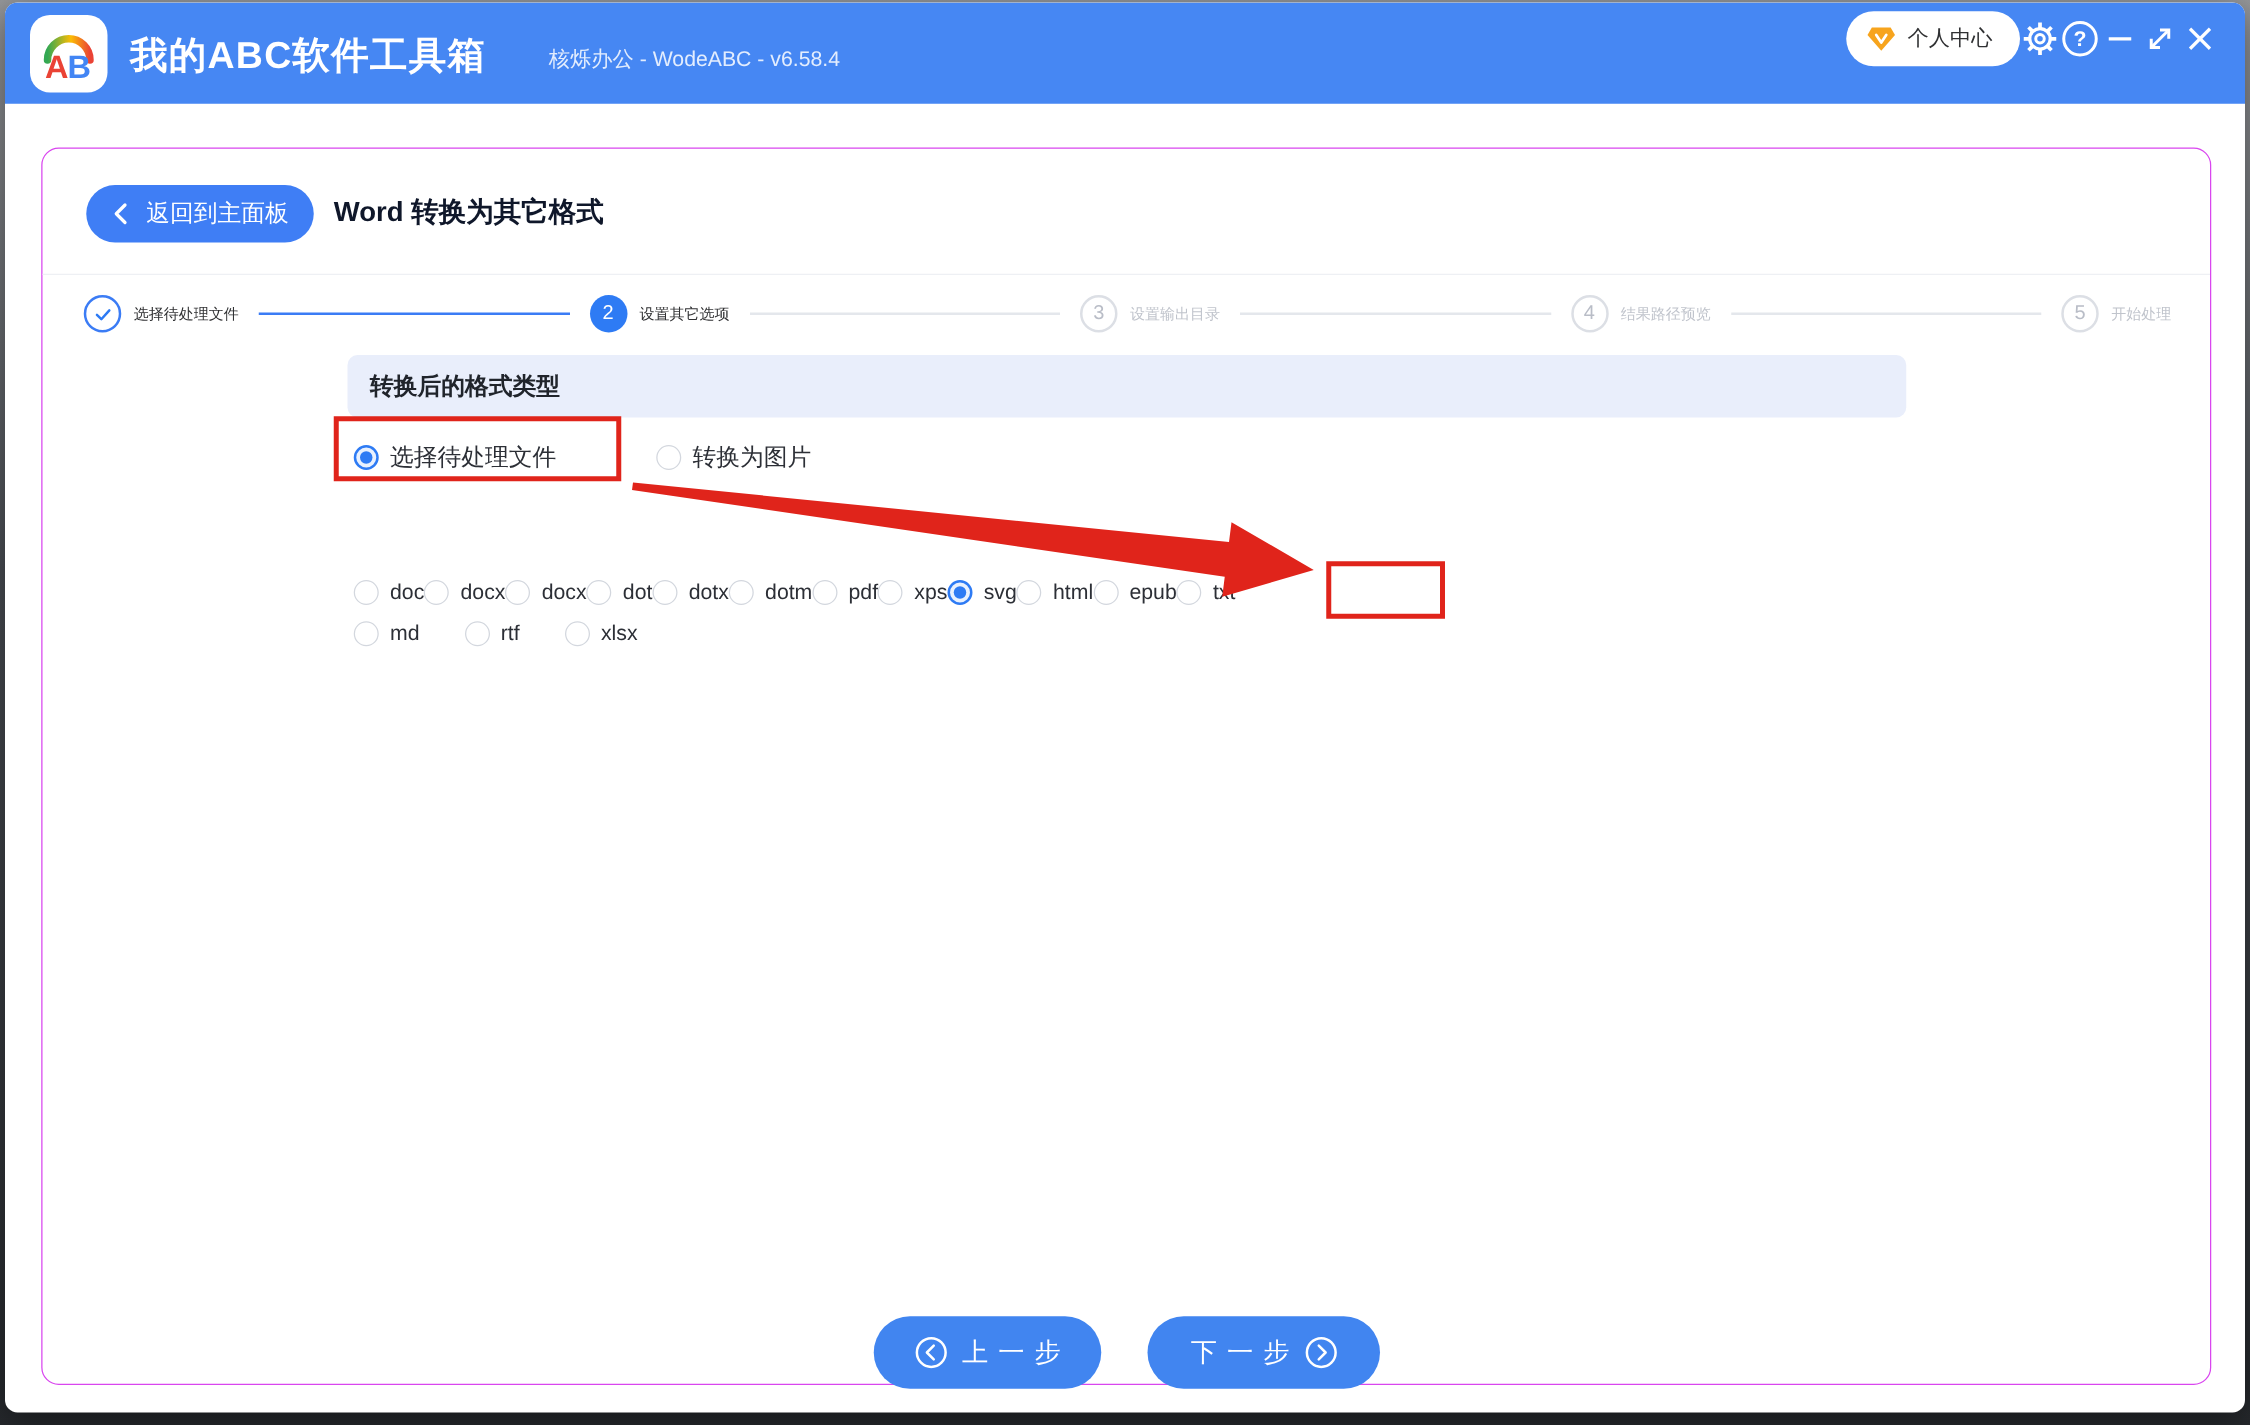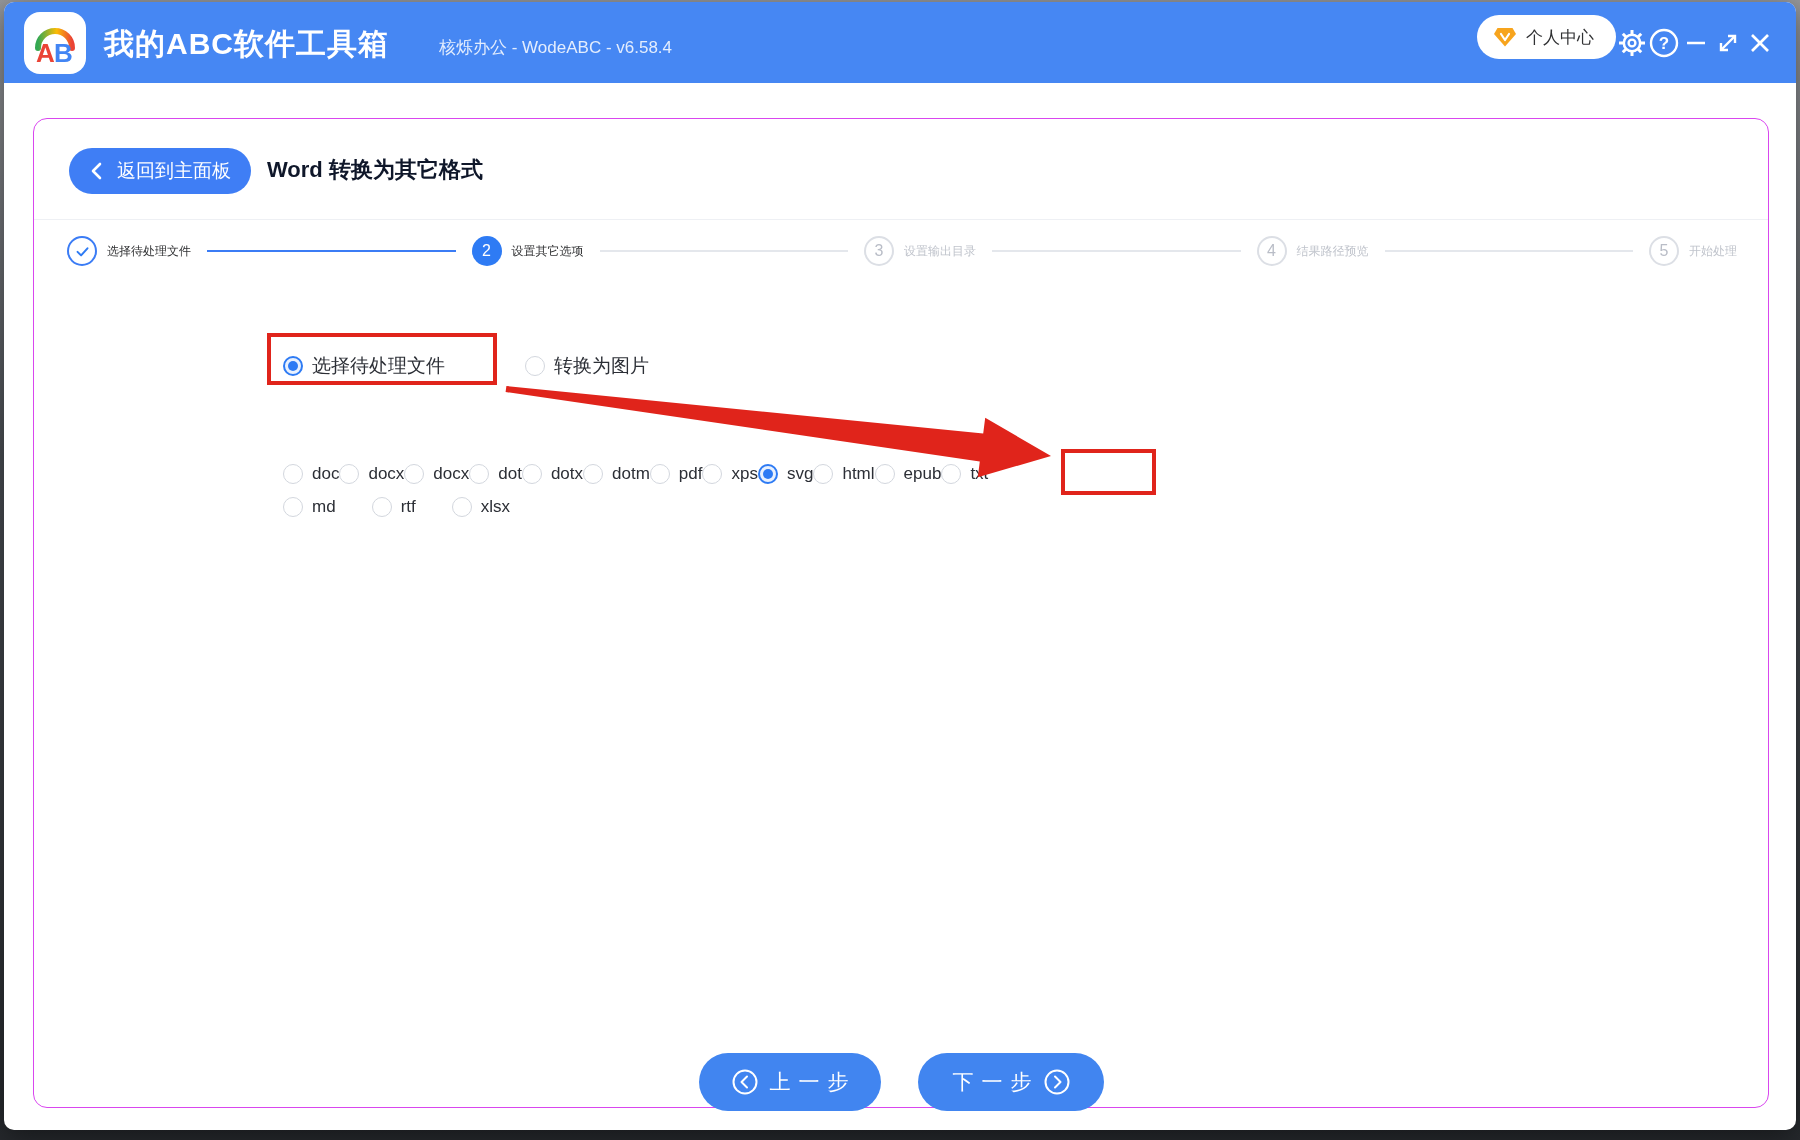--- a/index.html
+++ b/index.html
@@ -10,21 +10,21 @@
   
   .window { position:absolute; left:4px; top:2px; width:1792px; height:1128px;
     background:#fff; border-radius:10px; overflow:hidden; box-shadow:0 6px 28px rgba(0,0,0,.45); }
 
   
   .titlebar { position:relative; height:81px; background:#4687f3; display:flex; align-items:center; }
   .logo { position:absolute; left:20px; top:10px; width:62px; height:62px;
     background:#fff; border-radius:16px; display:flex; align-items:center; justify-content:center; }
   .app-title { position:absolute; left:100px; top:22px; color:#fff; font-size:30px; font-weight:bold; letter-spacing:1px; }
   .app-subtitle { position:absolute; left:435px; top:34px; color:rgba(255,255,255,.85); font-size:17px; }
-  .tb-right { position:absolute; right:20px; top:0; height:57px; display:flex; align-items:flex-end; }
+  .tb-right { position:absolute; right:20px; top:0; height:57px; display:flex; align-items:center; }
   .account-pill { height:44px; padding:0 22px 0 16px; background:#fff; border-radius:22px;
     display:flex; align-items:center; gap:9px; cursor:pointer; }
   .account-pill span { font-size:17px; color:#303133; }
   .tb-icon { width:32px; height:32px; display:flex; align-items:center; justify-content:center; cursor:pointer; }
 
   
   .card { position:absolute; left:29px; top:116px; width:1736px; height:990px;
     border:1px solid #d946ef; border-radius:14px; background:#fff; }
   .back-btn { position:absolute; left:35px; top:29px; width:182px; height:46px; background:#3f7ef5;
     border-radius:23px; display:flex; align-items:center; justify-content:center; gap:12px;
@@ -190,20 +190,21 @@
           <div class="step-circle">4</div>
           <div class="step-label">结果路径预览</div>
         </div>
         <div class="step-line"></div>
         <div class="step pending">
           <div class="step-circle">5</div>
           <div class="step-label">开始处理</div>
         </div>
       </div>
 
+    <div class="section-bar" id="bar-format-type">转换后的格式类型</div>
     <div class="radio-row" id="type-row">
         <div class="radio-item selected">
           <span class="radio-circle">
             <span class="radio-dot"></span>
           </span>
           <span class="radio-label">选择待处理文件</span>
         </div>
         <div class="radio-item">
           <span class="radio-circle">
             <span class="radio-dot"></span>

